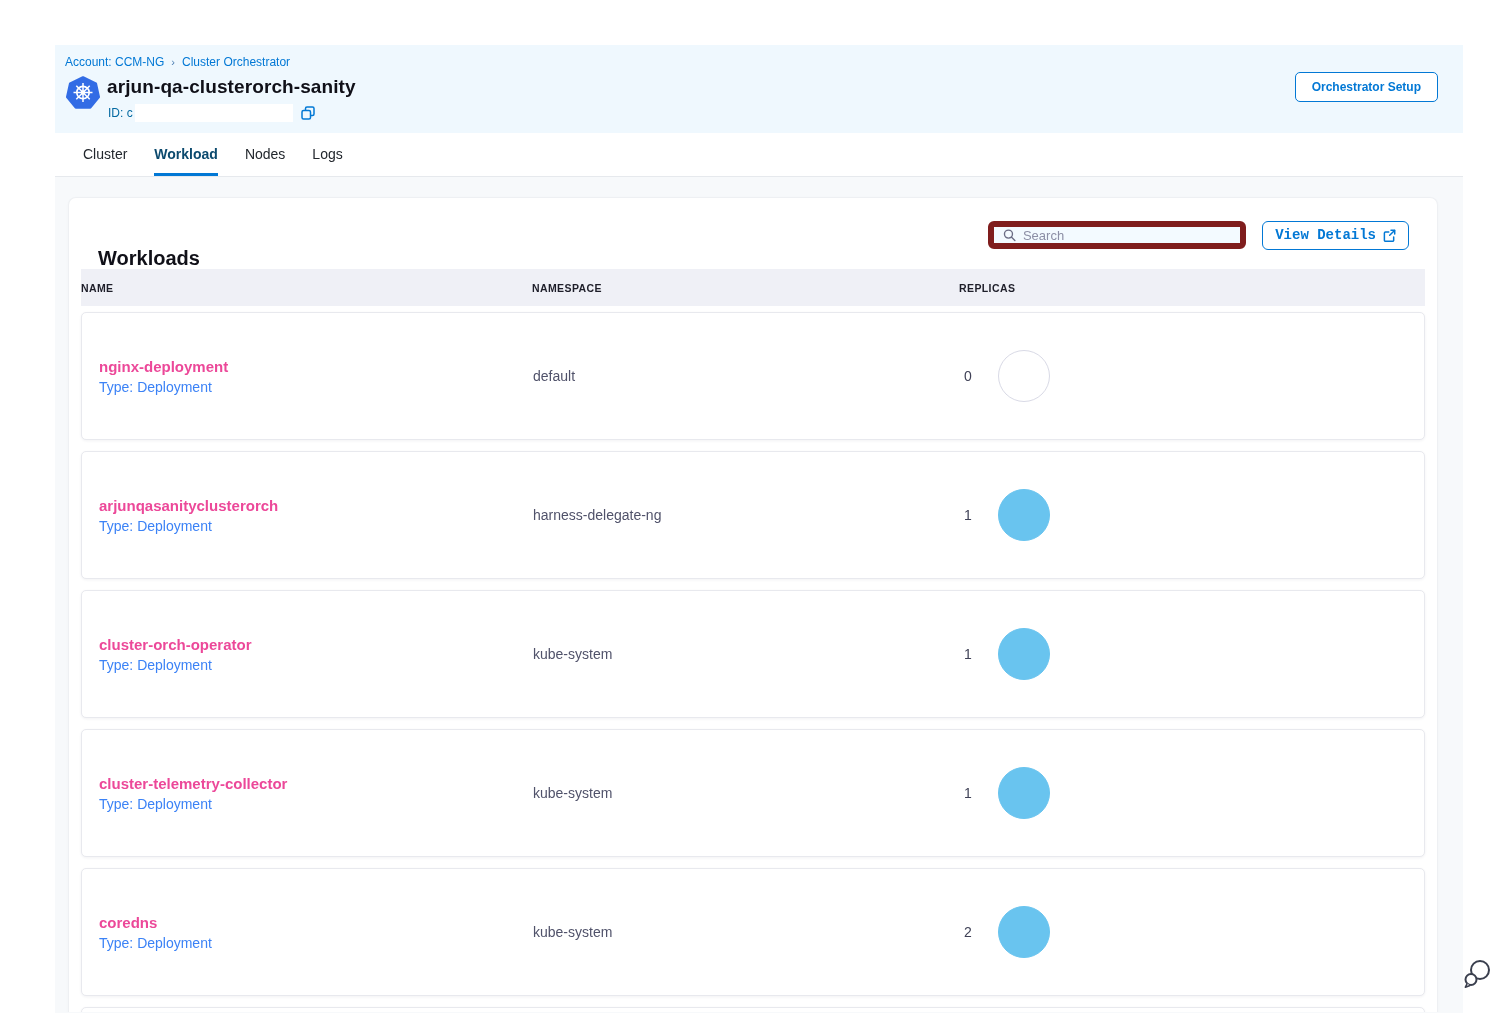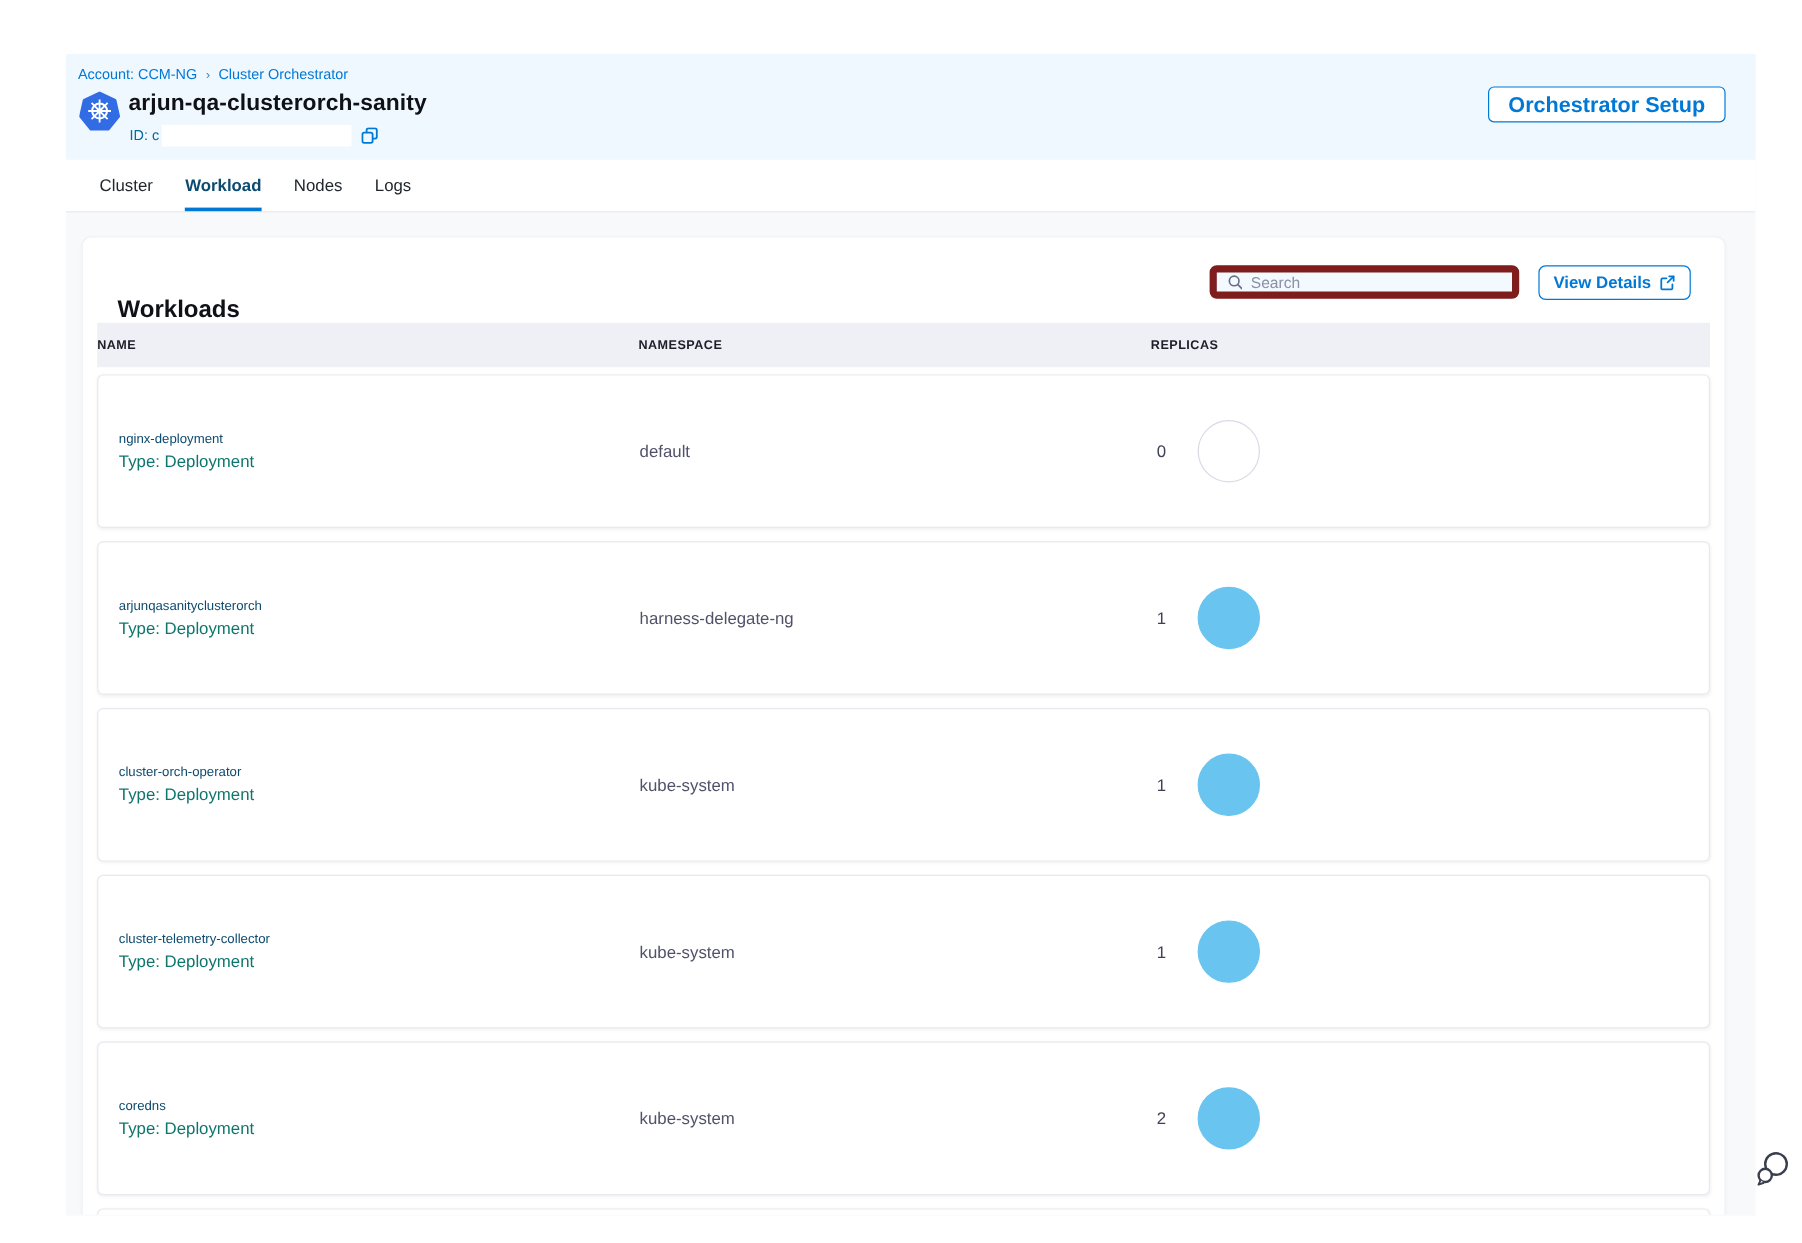--- a/index.html
+++ b/index.html
@@ -13,21 +13,21 @@
   .crumbs { position:absolute; left:10px; top:10px; font-size:12px; color:#0278D5; }
   .crumbs .sep { margin:0 7px; color:#4C7FB2; font-size:11px; }
   .crumbs a { color:#0278D5; text-decoration:none; cursor:pointer; }
   .k8s { position:absolute; left:11px; top:31px; width:34px; height:34px; }
   .title { position:absolute; left:52px; top:31px; font-size:19px; font-weight:700; color:#101018; letter-spacing:.1px; }
   .idrow { position:absolute; left:53px; top:59px; height:18px; display:flex; align-items:center; font-size:12px; color:#0369a1; }
   .id-redact { display:inline-block; width:158px; height:18px; background:#ffffff; margin-left:2px; }
   .copy-btn { margin-left:8px; width:14px; height:14px; cursor:pointer; display:inline-flex; }
   .setup-btn { position:absolute; right:25px; top:27px; height:30px; padding:0 16px;
     background:#ffffff; border:1px solid #0278D5; border-radius:5px;
-    color:#0278D5; font-weight:700; font-size:18px; cursor:pointer;
+    color:#0278D5; font-weight:700; font-size:12px; cursor:pointer;
     font-family:"Liberation Sans", sans-serif; }
 
   
   .tabbar { height:44px; background:#ffffff; border-bottom:1px solid #E6E9ED;
     display:flex; align-items:stretch; padding-left:28px; gap:27px; }
   .tab { display:flex; align-items:center; font-size:14px; color:#22272D;
     cursor:pointer; border-bottom:3px solid transparent; padding-top:2px; }
   .tab.active { font-weight:700; border-bottom-color:#0278D5; color:#0c4a6e; }
 
   
@@ -41,35 +41,35 @@
   .search { margin-left:auto; width:258px; height:28px; background:#F3FAFF;
     border:6px solid #7f1d1d; border-radius:6px; display:flex; align-items:center;
     padding:0 9px; }
   .search input { border:none; outline:none; background:transparent; width:100%;
     font-size:13px; color:#3A3B4E; margin-left:7px;
     font-family:"Liberation Sans", sans-serif; }
   .search input::placeholder { color:#8D8FA6; }
   .vd-btn { margin-left:16px; height:29px; padding:0 12px; background:#ffffff;
     border:1px solid #0278D5; border-radius:6px; color:#0278D5; font-weight:700;
     font-size:14px; display:flex; align-items:center; gap:7px; cursor:pointer;
-    font-family:Liberation Sans, sans-serif; }
+    font-family:Liberation Mono, monospace; }
 
   .thead { margin-top:19px; height:37px; background:#EFF0F6;
     display:grid; grid-template-columns:451px 427px 1fr; align-items:center;
     }
   .thead span { font-size:10.5px; font-weight:700; letter-spacing:.4px; color:#1E1E29; }
 
   .rows { margin-top:6px; display:flex; flex-direction:column; gap:11px; }
   .row { height:128px; background:#ffffff; border:1px solid #E8E9EE; border-radius:5px;
     box-shadow:0 1px 3px rgba(35,35,60,.06); display:grid;
     grid-template-columns:451px 427px 1fr; align-items:center; cursor:pointer; }
   .row.partial { height:128px; }
   .cell-name { padding-left:17px; }
-  .wl-name { font-size:11px; font-weight:400; color:#0c4a6e; }
-  .wl-type { font-size:14px; color:#0f766e; margin-top:4px; }
+  .wl-name { font-size:15px; font-weight:700; color:#ec4899; }
+  .wl-type { font-size:14px; color:#3b82f6; margin-top:4px; }
   .cell-ns { font-size:14px; color:#50526A; }
   .cell-rep { display:flex; align-items:center; }
   .rep-num { font-size:14px; color:#3F4156; width:38px; padding-left:4px; }
   .rep-circle { width:52px; height:52px; border-radius:50%; background:#ffffff;
     border:1px solid #D9DAE6; }
   .rep-circle.filled { background:#69C4EF; border-color:#69C4EF; }
 
   .chat-fab { position:absolute; left:1462px; top:958px; width:30px; height:32px;
     cursor:pointer; }
 </style>

